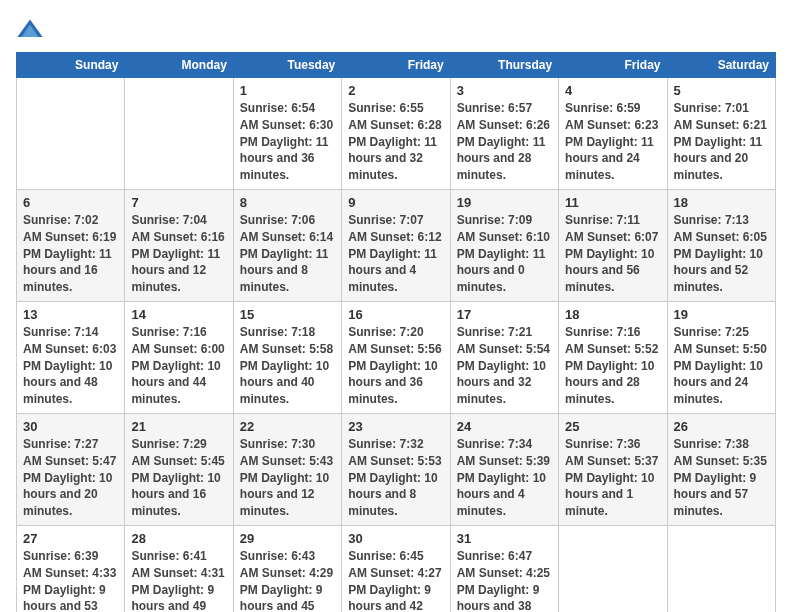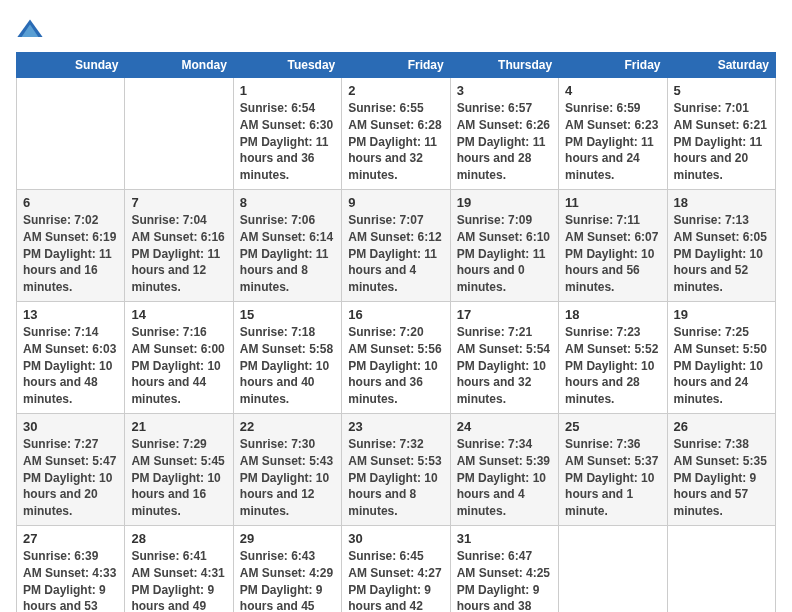--- a/index.html
+++ b/index.html
@@ -230,21 +230,21 @@
 Daylight: 10 hours and 36 minutes.</div>
         </td>
         <td>
           <span class="day-num">17</span>
           <div class="day-info">Sunrise: 7:21 AM
 Sunset: 5:54 PM
 Daylight: 10 hours and 32 minutes.</div>
         </td>
         <td>
           <span class="day-num">18</span>
-          <div class="day-info">Sunrise: 7:23 AM
+          <div class="day-info">Sunrise: 7:16 AM
 Sunset: 5:52 PM
 Daylight: 10 hours and 28 minutes.</div>
         </td>
         <td>
           <span class="day-num">19</span>
           <div class="day-info">Sunrise: 7:25 AM
 Sunset: 5:50 PM
 Daylight: 10 hours and 24 minutes.</div>
         </td>
       </tr>

